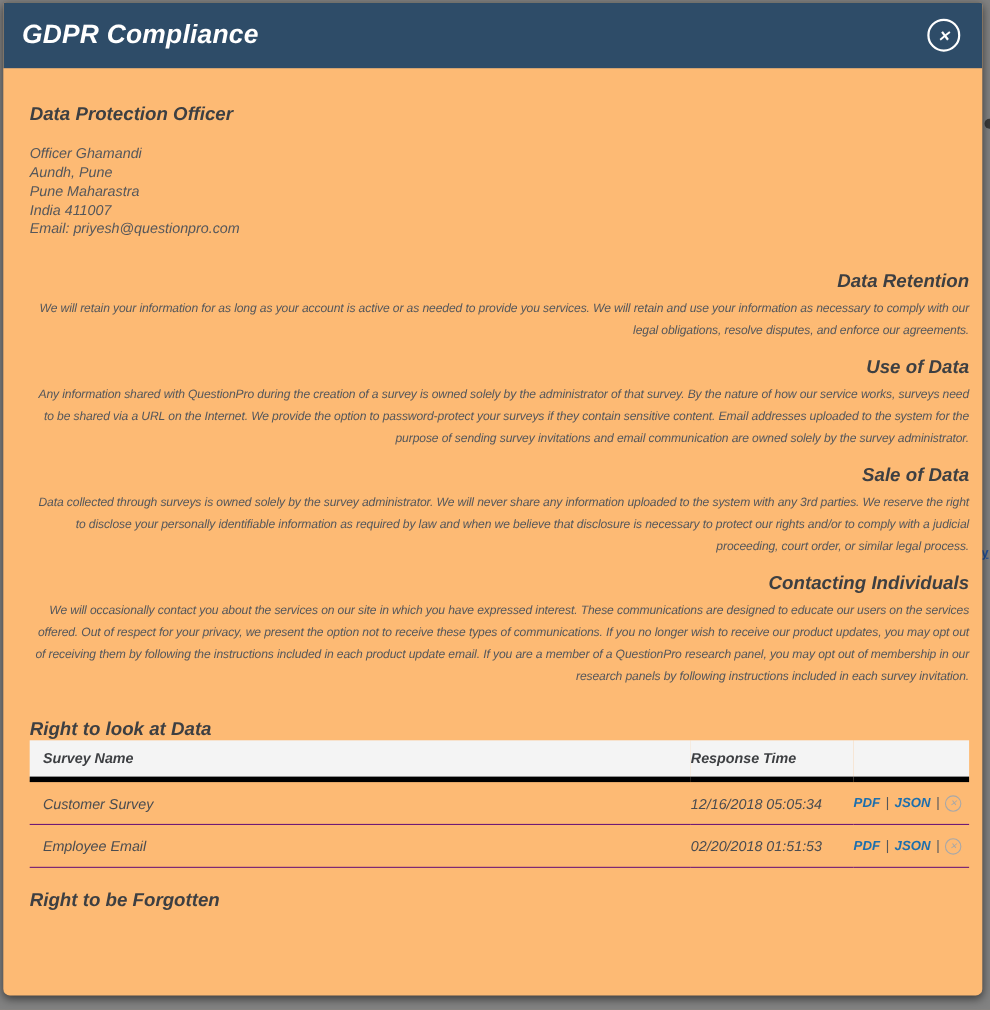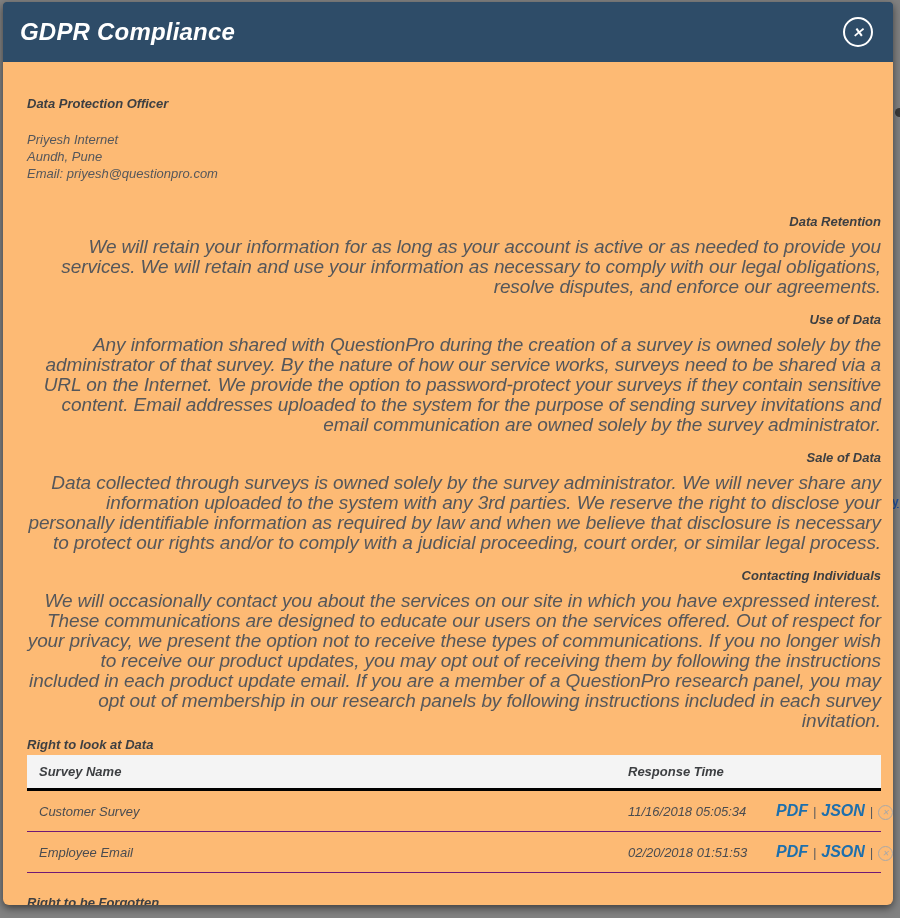--- a/index.html
+++ b/index.html
@@ -48,58 +48,58 @@
     width: 30px; height: 30px; box-sizing: border-box;
     border: 2px solid #ffffff; border-radius: 50%;
     color: #ffffff; cursor: pointer;
     display: flex; align-items: center; justify-content: center;
   }
   .close-btn::before { content: "\2715"; font-size: 13px; font-weight: bold; line-height: 1; }
 
   .modal-body { padding: 32px 12px 0 24px; }
 
   .section-heading {
-    margin: 0; font-size: 13px; font-weight: bold; color: #3d3f42;
+    margin: 0; font-size: 17px; font-weight: bold; color: #3d3f42;
     line-height: 20px;
   }
 
   .dpo-heading { margin-bottom: 17px; }
   .address { margin: 0 0 30px; }
   .address-line { font-size: 13px; line-height: 17px; color: #55575b; }
 
   .text-section { margin: 0 0 13px; text-align: right; }
   .text-section .section-heading { margin-bottom: 5px; }
   .text-section p {
-    margin: 0; font-size: 19px; line-height: 20px; color: #55575b;
+    margin: 0; font-size: 11px; line-height: 20px; color: #55575b;
     letter-spacing: -0.1px;
   }
-  .text-section.last { margin-bottom: 4px; }
+  .text-section.last { margin-bottom: 28px; }
 
   .rtl-heading { }
 
   table.responses {
     width: 100%; border-collapse: collapse; margin: 0 0 20px;
     table-layout: fixed;
   }
   table.responses col.c-name { width: 601px; }
   table.responses col.c-time { width: 148px; }
   table.responses col.c-actions { width: auto; }
   table.responses th {
     background: #f4f4f4; text-align: left;
     font-size: 13px; font-weight: bold; color: #3d3f42;
-    padding: 9px 0; border-bottom: 3px solid #000000;
+    padding: 9px 0; border-bottom: 5px solid #000000;
   }
   table.responses th:first-child, table.responses td:first-child { padding-left: 12px; }
   table.responses td {
     font-size: 13px; color: #4a4c50;
     padding: 11px 0; border-bottom: 1px solid #701a75;
   }
   .row-actions { white-space: nowrap; }
   .action-link {
-    color: #1d6fad; font-weight: bold; font-size: 16px;
+    color: #1d6fad; font-weight: bold; font-size: 12px;
     text-decoration: none; cursor: pointer;
   }
   .action-sep { color: #55575b; margin: 0 5px; font-size: 12.5px; }
 
   .circle-x {
     display: inline-flex; align-items: center; justify-content: center;
     width: 15px; height: 15px; box-sizing: border-box;
     border: 1px solid #a8a8a8; border-radius: 50%;
     color: #a8a8a8; vertical-align: middle; cursor: pointer;
     flex: none;
@@ -127,22 +127,24 @@
 
     <div class="modal-header">
       <div class="modal-title">GDPR Compliance</div>
       <div class="close-btn"></div>
     </div>
 
     <div class="modal-body">
 
       <h2 class="section-heading dpo-heading">Data Protection Officer</h2>
       <div class="address">
-        <div class="address-line">Priyesh Internet</div>
+        <div class="address-line">Officer Ghamandi</div>
         <div class="address-line">Aundh, Pune</div>
+        <div class="address-line">Pune Maharastra</div>
+        <div class="address-line">India 411007</div>
         <div class="address-line">Email: priyesh@questionpro.com</div>
       </div>
 
       <div class="text-section">
         <h2 class="section-heading">Data Retention</h2>
         <p>We will retain your information for as long as your account is active or as needed to provide you services. We will retain and use your information as necessary to comply with our legal obligations, resolve disputes, and enforce our agreements.</p>
       </div>
 
       <div class="text-section">
         <h2 class="section-heading">Use of Data</h2>
@@ -170,21 +172,21 @@
         <thead>
           <tr>
             <th>Survey Name</th>
             <th>Response Time</th>
             <th></th>
           </tr>
         </thead>
         <tbody>
           <tr>
             <td>Customer Survey</td>
-            <td>11/16/2018 05:05:34</td>
+            <td>12/16/2018 05:05:34</td>
             <td class="row-actions">
               <span class="action-link">PDF</span><span class="action-sep">|</span><span class="action-link">JSON</span><span class="action-sep">|</span><span class="circle-x"></span>
             </td>
           </tr>
           <tr>
             <td>Employee Email</td>
             <td>02/20/2018 01:51:53</td>
             <td class="row-actions">
               <span class="action-link">PDF</span><span class="action-sep">|</span><span class="action-link">JSON</span><span class="action-sep">|</span><span class="circle-x"></span>
             </td>

